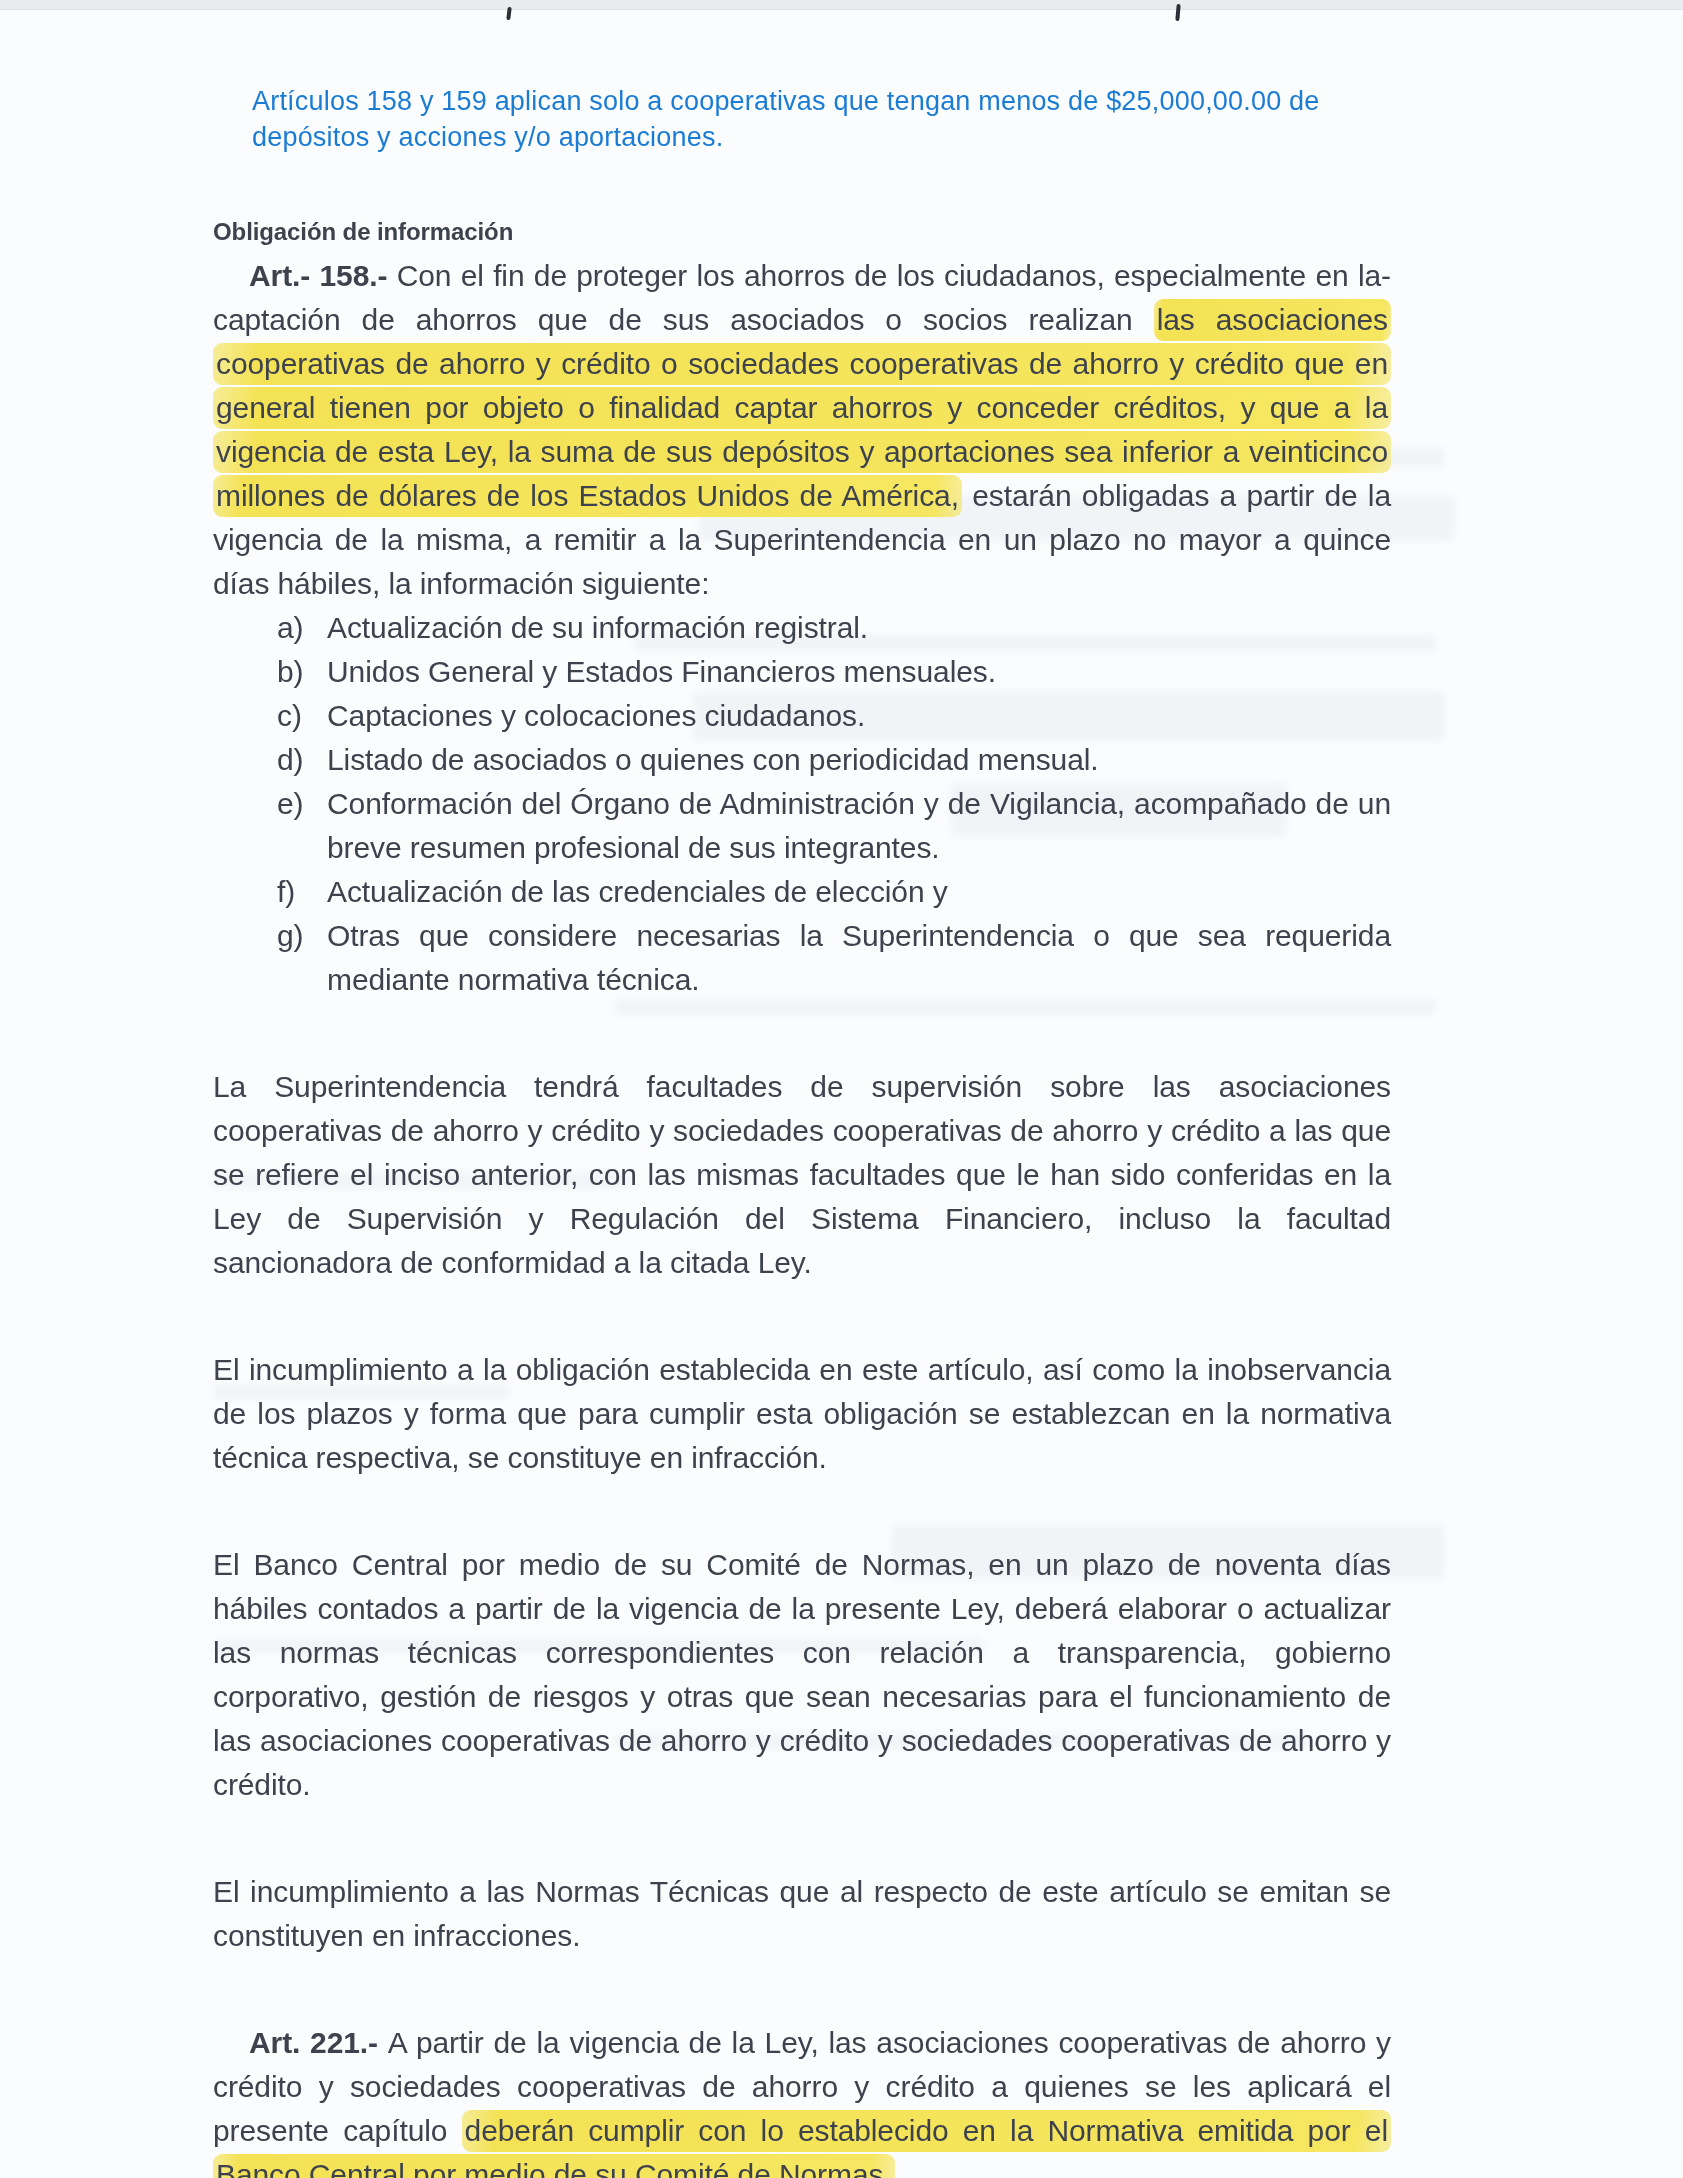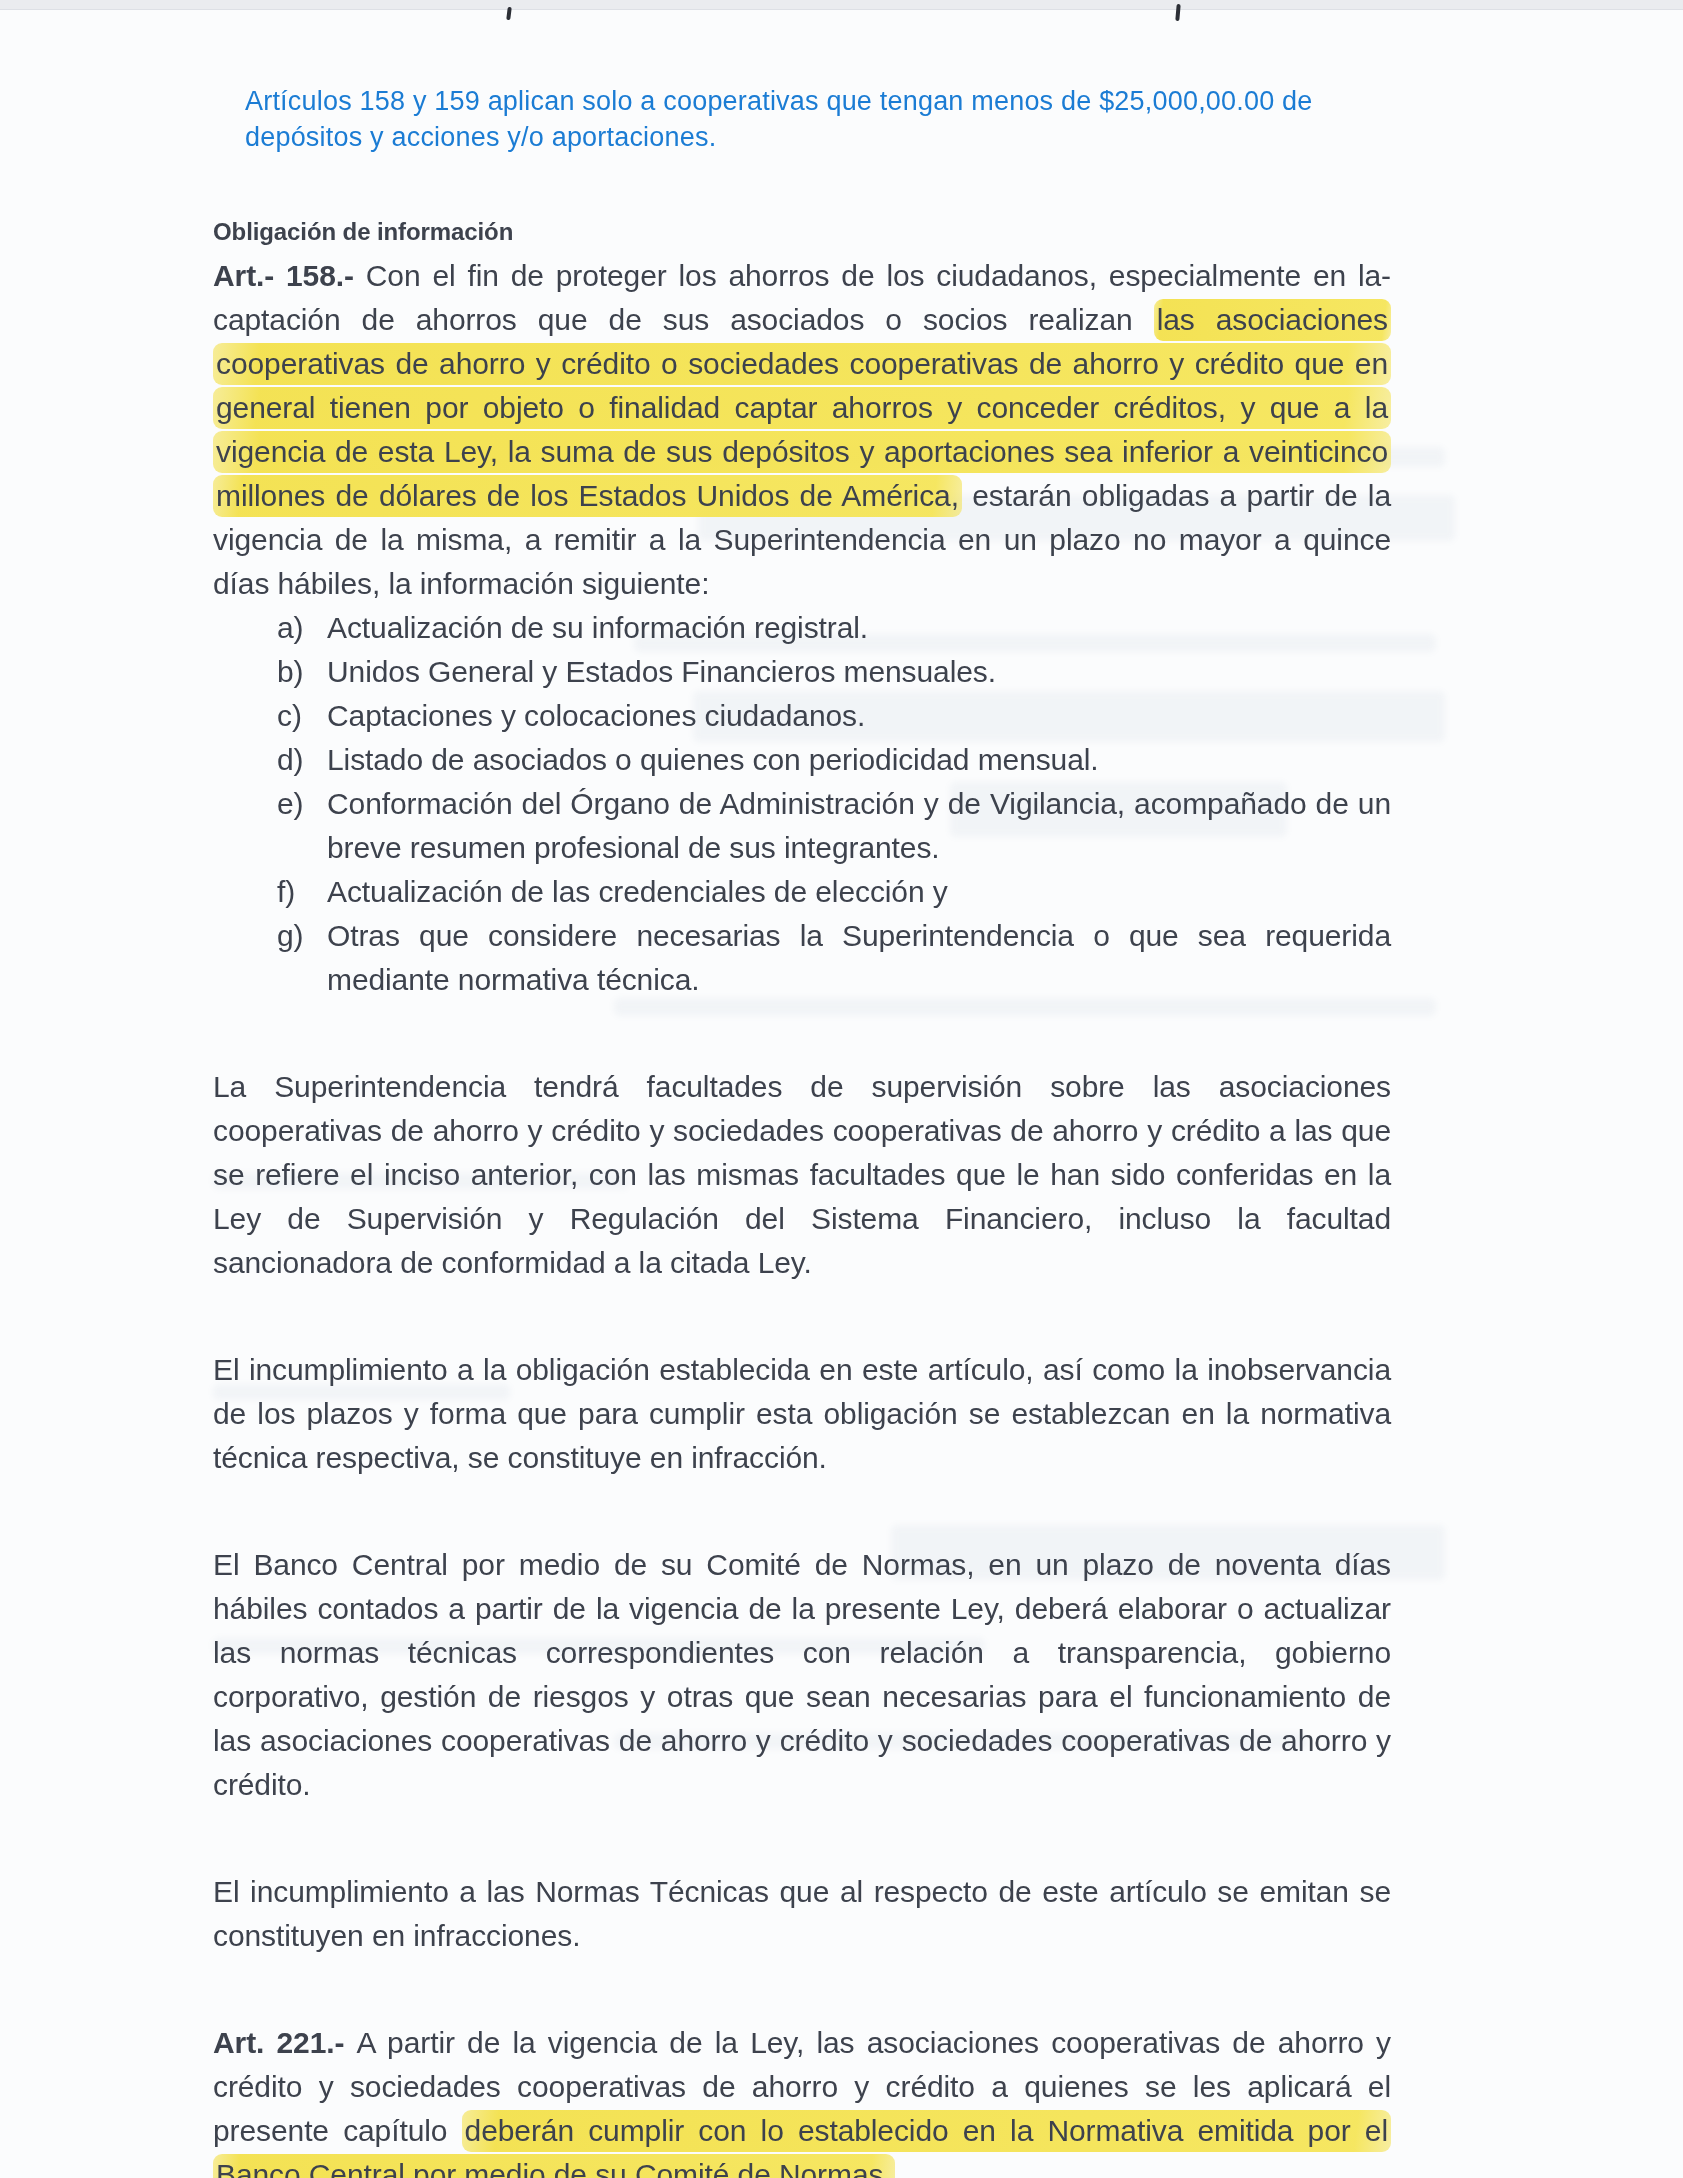--- a/index.html
+++ b/index.html
@@ -21,35 +21,35 @@
   }
   .tick-1{left:507px;top:7px;height:13px;transform:rotate(7deg);}
   .tick-2{left:1176px;top:4px;height:17px;transform:rotate(5deg);}
   
   .bleed{
     position:absolute;background:#7d93ad;opacity:0.07;filter:blur(3px);
     border-radius:6px;pointer-events:none;
   }
   
   .annotation{
-    position:absolute;left:245px;top:83px;width:1124px;
+    position:absolute;left:252px;top:83px;width:1124px;
     color:var(--pen,#1b7cd4);
     font-size:27px;line-height:36px;letter-spacing:0.2px;
   }
   
   .content{
     position:absolute;left:213px;top:210px;width:1178px;
     font-size:30px;line-height:44px;letter-spacing:-0.1px;
   }
   .heading{
     margin:0;font-size:24px;line-height:44px;font-weight:700;
   }
   .para{margin:0;text-align:justify;}
   .spaced{margin-top:63px;}
-  .b{font-weight:700;}
+  .b{font-weight:700;margin-left:36px;}
   .hl{
     background:linear-gradient(97deg,
       rgba(243,224,70,0.55) 0%,
       rgba(243,224,70,0.92) 4%,
       rgba(245,228,80,0.9) 96%,
       rgba(243,224,70,0.5) 100%);
     border-radius:9px;
     padding:4px 3px 5px 3px;
     box-decoration-break:clone;
     -webkit-box-decoration-break:clone;

